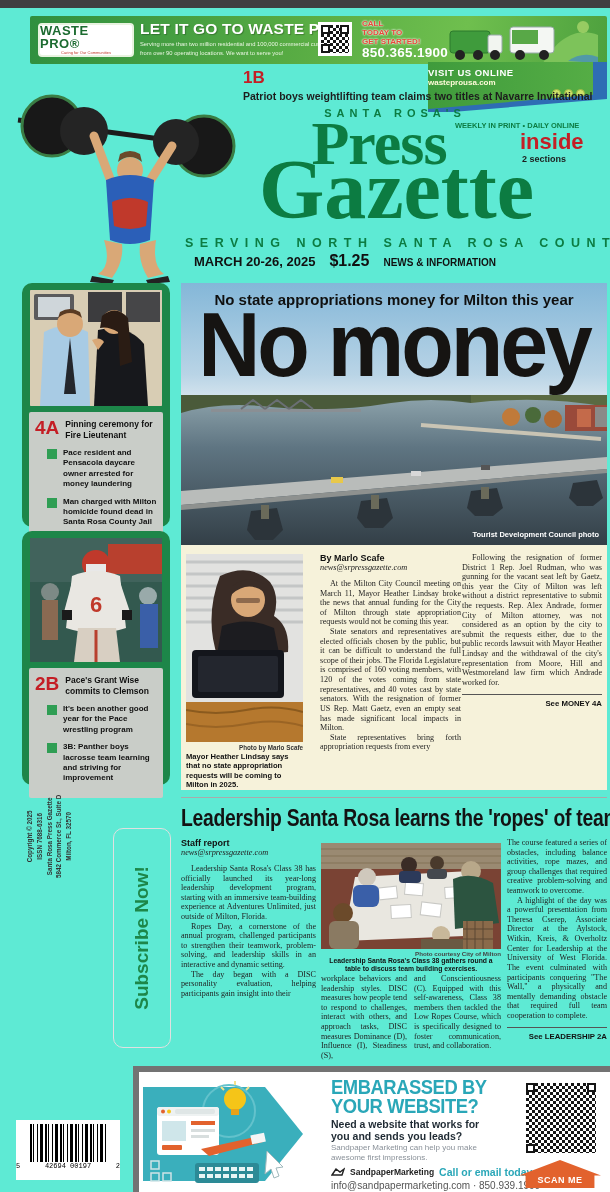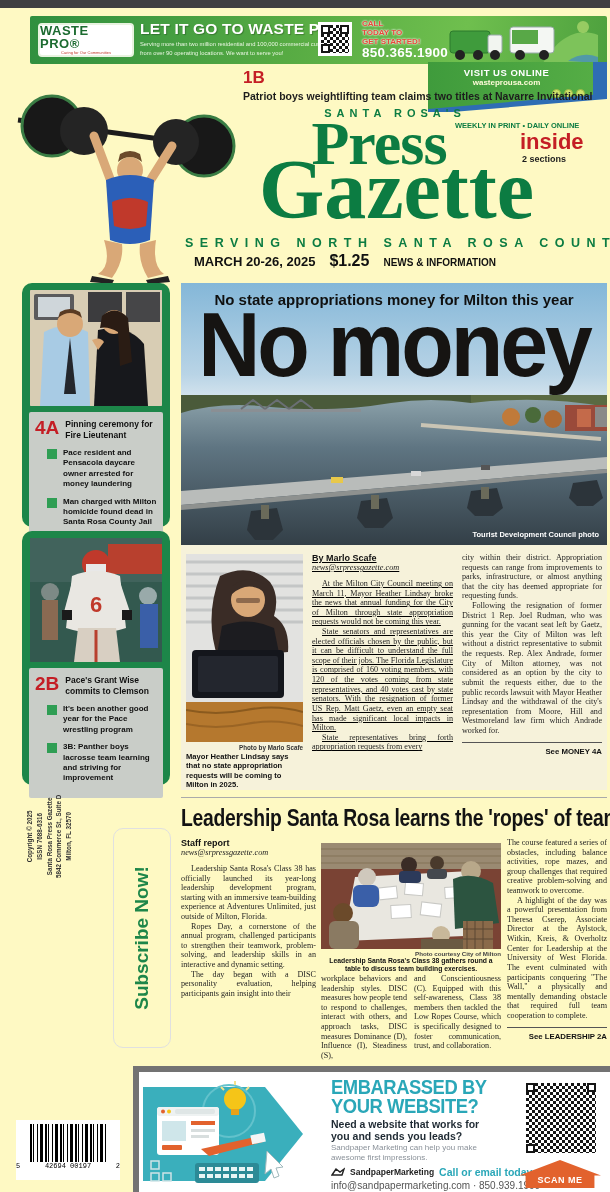--- a/index.html
+++ b/index.html
@@ -1,37 +1,37 @@
 <!DOCTYPE html>
 <html><head>
 <meta charset="utf-8">
 <style>
   html,body{margin:0;padding:0;background:#e9e9e9;}
-  .page{position:relative;width:610px;height:1192px;background:#fef9c3;overflow:hidden;
+  .page{position:relative;width:610px;height:1192px;background:#5eead4;overflow:hidden;
         font-family:"Liberation Sans",sans-serif;}
   .abs{position:absolute;}
   
   .topstrip{left:0;top:0;width:610px;height:8px;background:#3f3f41;}
   .banner{left:30px;top:16px;width:577px;height:48px;background:linear-gradient(100deg,#2f8f3f 0%,#57ab43 45%,#6fbf4e 75%,#4da03e 100%);border-radius:2px;}
   .wp-logo{left:8px;top:7px;width:92px;height:30px;background:#fff;border-radius:4px;border:2px solid #e8f3e0;
            display:flex;flex-direction:column;align-items:center;justify-content:center;}
   .wp-logo .wp-name{font-size:13px;font-weight:bold;color:#1c6b30;letter-spacing:.5px;line-height:1;}
   .wp-logo .wp-tag{font-size:4px;color:#c0392b;line-height:1.4;}
   .ban-head{left:110px;top:4px;font-size:15.5px;font-weight:bold;color:#fff;letter-spacing:.2px;text-shadow:1px 1px 1px rgba(0,0,0,.25);}
   .ban-sub{left:110px;top:24px;font-size:5.8px;color:#eaf6e2;line-height:1.5;}
   .ban-qr{left:288px;top:6px;width:34px;height:34px;}
   .qr{background:repeating-conic-gradient(#151515 0% 25%,#fff 0% 50%);background-size:6px 6px;border:3px solid #fff;box-sizing:border-box;position:absolute;}
   .qr .f{position:absolute;width:9px;height:9px;border:2px solid #151515;background:#fff;box-sizing:border-box;}
   .qr .f1{left:0;top:0}.qr .f2{right:0;top:0}.qr .f3{left:0;bottom:0}
   .ban-call{left:332px;top:3px;font-size:8px;font-weight:bold;color:#e8483b;line-height:1.15;text-shadow:0 0 2px #fff,0 0 2px #fff;}
   .ban-phone{left:332px;top:29px;font-size:13.5px;font-weight:bold;color:#fff;letter-spacing:.3px;}
   .ban-art{left:418px;top:1px;width:150px;height:46px;}
   .ribbon-blue{left:428px;top:62px;width:179px;height:50px;background:#2e6db4;clip-path:polygon(0 0,100% 0,100% 74%,0 104%);}
   .ribbon{left:428px;top:62px;width:165px;height:48px;background:linear-gradient(90deg,#3f9b3c,#55ad45);clip-path:polygon(0 0,100% 0,100% 68%,0 98%);
-          text-align:center;padding-right:8px;box-sizing:border-box;}
+          text-align:left;padding-right:8px;box-sizing:border-box;}
   .visit{font-size:9.5px;font-weight:bold;color:#fff;letter-spacing:.5px;margin-top:5px;}
   .site{font-size:8px;font-weight:bold;color:#fefbd8;}
   .dots{display:flex;gap:3px;justify-content:flex-end;margin-top:2px;}
   .dot{width:7px;height:7px;border-radius:50%;background:#cfe36a;border:1px solid #9ab844;}
   
   .teaser-page{left:243px;top:68px;font-size:17px;font-weight:bold;color:#c41e25;}
   .teaser-text{left:243px;top:90px;font-size:10.5px;font-weight:bold;color:#1d1d1d;}
   
   .kicker-sr{left:180px;top:107px;width:430px;text-align:center;font-size:11px;font-weight:bold;color:#0c7c42;letter-spacing:5px;}
   .title1{left:164px;top:112px;width:430px;text-align:center;font-family:"Liberation Serif",serif;font-weight:bold;color:#0c7c42;font-size:62px;line-height:1;letter-spacing:-1px;}
@@ -69,21 +69,21 @@
   .main{left:181px;top:283px;width:426px;height:507px;}
   .hero{position:absolute;left:0;top:0;width:426px;height:262px;overflow:hidden;background:linear-gradient(#84b7d8 0%,#b9d4e6 35%,#eef3f5 52%,#dfe7ea 56%);}
   .hero-kicker{position:absolute;left:0;top:8px;width:426px;text-align:center;font-size:15px;font-weight:bold;color:#10100f;}
   .hero-head{position:absolute;left:0;top:16px;width:426px;text-align:center;font-size:86px;font-weight:bold;color:#161412;
              letter-spacing:-3px;line-height:1;transform:scaleY(1.05);transform-origin:top;}
   .hero-credit{position:absolute;right:8px;bottom:6px;font-size:7.5px;font-weight:bold;color:#fff;}
   .panel{position:absolute;left:0;top:262px;width:426px;height:245px;background:#f6f2da;}
   .mphoto{position:absolute;left:5px;top:9px;width:117px;height:188px;}
   .mp-credit{position:absolute;left:5px;top:199px;width:117px;text-align:right;font-size:6.3px;font-weight:bold;color:#333;}
   .mp-cap{position:absolute;left:5px;top:207px;width:117px;font-size:7.6px;font-weight:bold;color:#111;line-height:1.25;}
-  .colA{position:absolute;left:131px;top:8px;width:141px;height:230px;overflow:hidden;text-decoration:underline;}
+  .colA{position:absolute;left:139px;top:8px;width:141px;height:230px;overflow:hidden;}
   .colB{position:absolute;left:281px;top:8px;width:140px;height:230px;overflow:hidden;}
   .byline{font-size:9px;font-weight:bold;color:#111;}
   .bemail{font-family:"Liberation Serif",serif;font-style:italic;font-size:8.3px;color:#222;margin-bottom:7px;}
   .story p{font-family:"Liberation Serif",serif;font-size:8.15px;line-height:1.18;color:#1f1f1f;text-align:justify;
            margin:0;text-indent:10px;}
   .jump{border-top:1px solid #555;margin-top:6px;padding-top:4px;text-align:right;font-size:7.8px;font-weight:bold;color:#111;}
   
   .lead-sec{left:181px;top:797px;width:426px;height:265px;border-top:1px solid #aaa;}
   .lead-head{position:absolute;left:0;top:7px;white-space:nowrap;font-size:23px;font-weight:bold;color:#131313;
              transform:scaleX(.84);transform-origin:left;letter-spacing:-.3px;}
@@ -346,21 +346,20 @@
       <div class="mp-credit">Photo by Marlo Scafe</div>
       <div class="mp-cap">Mayor Heather Lindsay says that no state appropriation requests will be coming to Milton in 2025.</div>
       <div class="colA story">
         <div class="byline">By Marlo Scafe</div>
         <div class="bemail">news@srpressgazette.com</div>
         <p>At the Milton City Council meeting on March 11, Mayor Heather Lindsay broke the news that annual funding for the City of Milton through state appropriation requests would not be coming this year.</p>
         <p>State senators and representatives are elected officials chosen by the public, but it can be difficult to understand the full scope of their jobs. The Florida Legislature is comprised of 160 voting members, with 120 of the votes coming from state representatives, and 40 votes cast by state senators. With the resignation of former US Rep. Matt Gaetz, even an empty seat has made significant local impacts in Milton.</p>
         <p>State representatives bring forth appropriation requests from every</p>
       </div>
       <div class="colB story">
-        <p style="text-indent:0">city within their district. Appropriation requests can range from improvements to parks, infrastructure, or almost anything that the city has deemed appropriate for requesting funds.</p>
         <p>Following the resignation of former District 1 Rep. Joel Rudman, who was gunning for the vacant seat left by Gaetz, this year the City of Milton was left without a district representative to submit the requests. Rep. Alex Andrade, former City of Milton attorney, was not considered as an option by the city to submit the requests either, due to the public records lawsuit with Mayor Heather Lindsay and the withdrawal of the city's representation from Moore, Hill and Westmoreland law firm which Andrade worked for.</p>
         <div class="jump">See MONEY 4A</div>
       </div>
     </div>
   </div>
 
   <div class="abs lead-sec">
     <div class="lead-head">Leadership Santa Rosa learns the 'ropes' of team work</div>
     <div class="l-col1 story">
       <div class="byline">Staff report</div>

